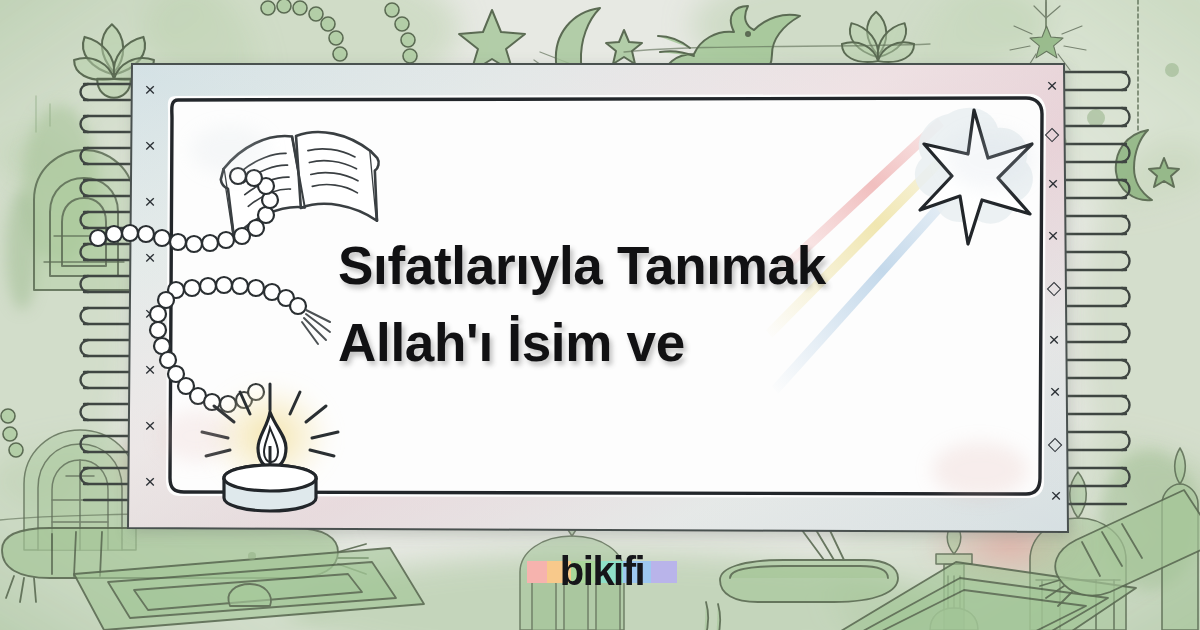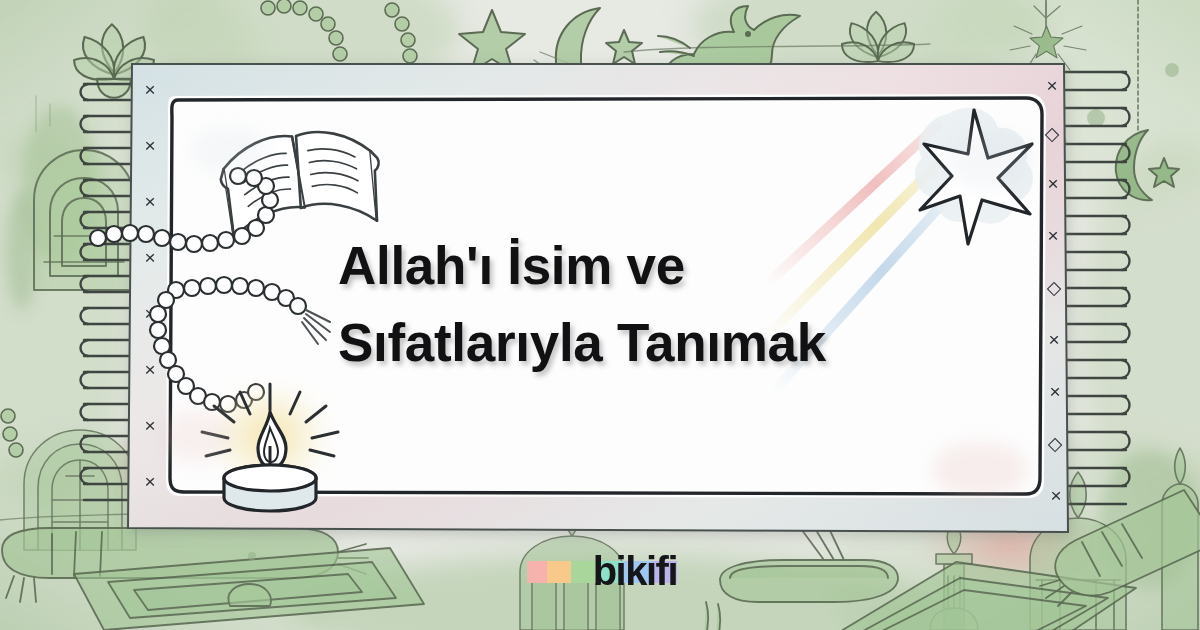--- a/index.html
+++ b/index.html
@@ -26,21 +26,21 @@
   
   .logo{
     position:absolute;left:527px;top:549px;z-index:50;
     width:150px;height:44px;
   }
   .logo .blocks{position:absolute;left:0;top:12px;width:150px;height:22px;display:flex;}
   .logo .blocks i{display:block;height:22px;}
   .logo .word{
     position:absolute;left:0;top:0;width:150px;height:44px;
     font-size:40px;font-weight:900;letter-spacing:-1.5px;color:#16161a;
-    line-height:44px;text-align:right;
+    line-height:44px;text-align:center;
   }
 </style>
 </head>
 <body>
 
 <div id="stage">
 
   <svg class="layer" viewBox="0 0 1200 630" preserveAspectRatio="none">
     <defs>
       <linearGradient id="gTL" x1="0" y1="0" x2="1" y2="1">
@@ -507,22 +507,22 @@
 
     <g filter="url(#softBlur)" opacity=".5">
       <ellipse cx="196" cy="436" rx="36" ry="26" fill="#e6c4c2" opacity=".45"></ellipse>
       <ellipse cx="980" cy="470" rx="48" ry="28" fill="#e3b7b2" opacity=".45"></ellipse>
       <ellipse cx="990" cy="160" rx="44" ry="30" fill="#cfd9e3" opacity=".4"></ellipse>
       <ellipse cx="230" cy="150" rx="40" ry="24" fill="#d2dde2" opacity=".35"></ellipse>
     </g>
   </svg>
 
   <div class="title-wrap">
+    <div class="title-line" style="color: rgb(17, 17, 19);">Sıfatlarıyla Tanımak</div>
     <div class="title-line" style="color: rgb(17, 17, 19);">Allah'ı İsim ve</div>
-    <div class="title-line" style="color: rgb(17, 17, 19);">Sıfatlarıyla Tanımak</div>
   </div>
 
   <div class="logo">
     <div class="blocks">
       <i style="width:20px;background:#f6b3ae"></i>
       <i style="width:24px;background:#f8c98b"></i>
       <i style="width:26px;background:#a9d79b"></i>
       <i style="width:26px;background:#8fe0c8"></i>
       <i style="width:28px;background:#9ec8f0"></i>
       <i style="width:26px;background:#b9b4ea"></i>

